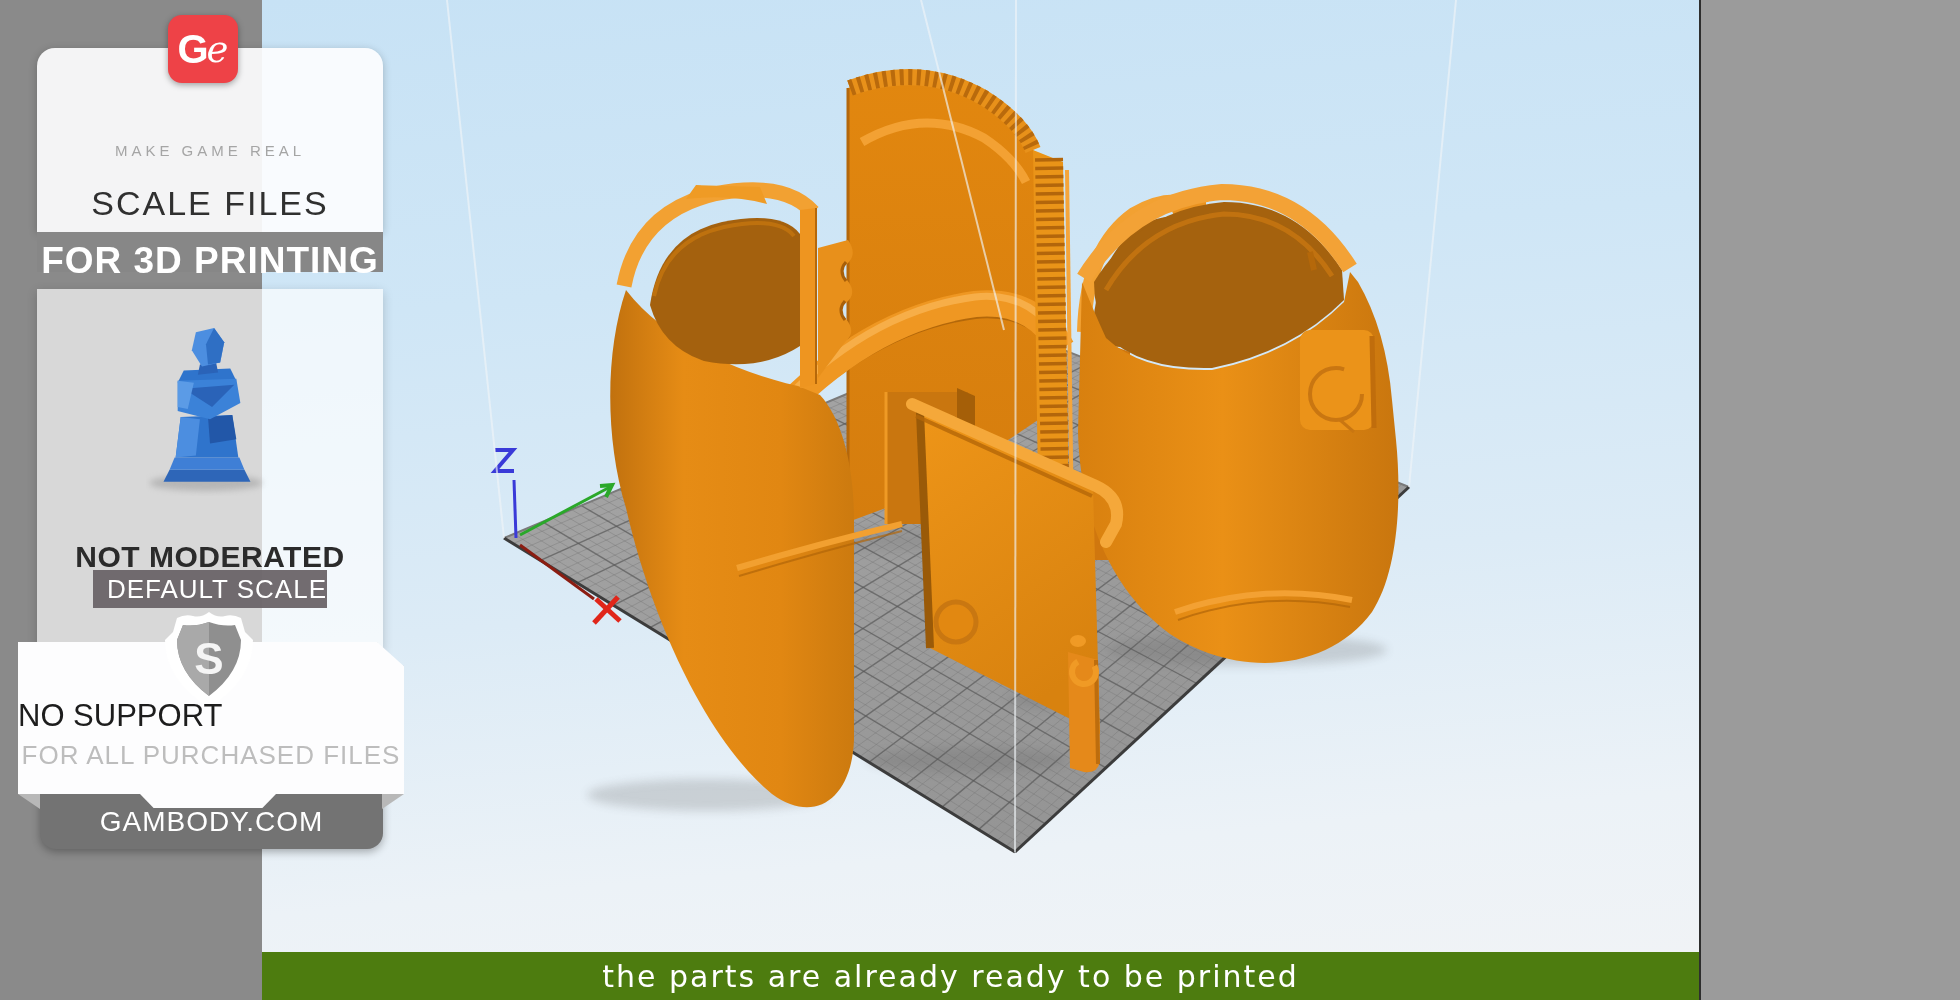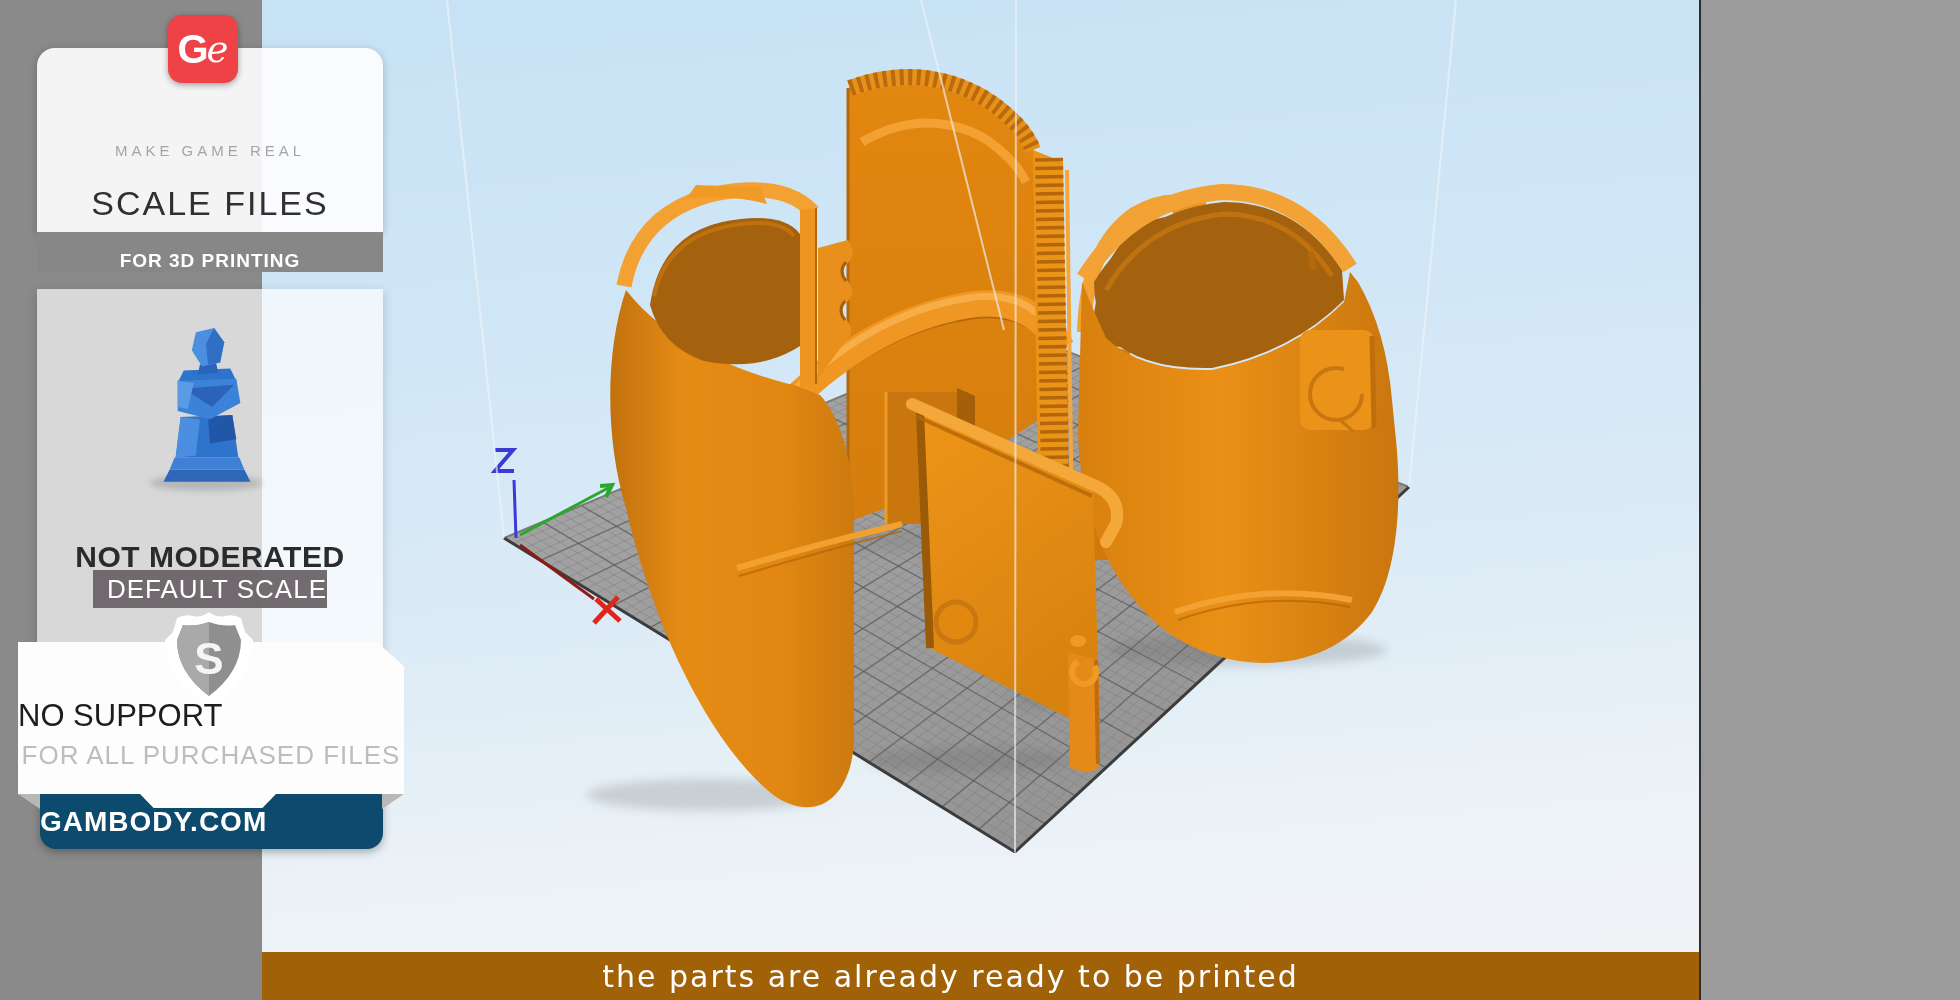--- a/index.html
+++ b/index.html
@@ -5,21 +5,21 @@
   html,body{margin:0;padding:0;background:#6f6f6f;}
   #stage{position:relative;width:1960px;height:1000px;overflow:hidden;
          font-family:"Liberation Sans",sans-serif;background:#8a8a8a;}
 
   
   .sidebar{position:absolute;left:0;top:0;width:262px;height:1000px;background:#8a8a8a;}
   .viewport{position:absolute;left:262px;top:0;width:1437px;height:952px;
             background:linear-gradient(175deg,#c7e2f5 0%,#cfe6f6 30%,#dcebf6 60%,#ecf2f7 85%,#f0f3f6 100%);}
   .right-panel{position:absolute;left:1699px;top:0;width:261px;height:1000px;
                background:#9b9b9b;border-left:2px solid #2e2e2e;box-sizing:border-box;}
-  .caption-bar{position:absolute;left:262px;top:952px;width:1437px;height:48px;background:#a16207;
+  .caption-bar{position:absolute;left:262px;top:952px;width:1437px;height:48px;background:#4d7c0f;
                display:flex;align-items:center;justify-content:center;}
   .caption-text{color:#ffffff;font-size:30px;letter-spacing:2px;transform:translateX(-30px);
                 font-family:"DejaVu Sans",sans-serif;}
 
   
   #scene{position:absolute;left:0;top:0;width:1437px;height:952px;}
 
   
   .wm{position:absolute;z-index:10;}
   .card-top{left:37px;top:48px;width:346px;height:184px;background:rgba(253,253,254,0.92);
@@ -27,21 +27,21 @@
   .logo-badge{left:168px;top:15px;width:70px;height:68px;background:#ee4247;border-radius:14px;
               box-shadow:0 2px 6px rgba(0,0,0,0.35);display:flex;align-items:center;justify-content:center;z-index:12;}
   .logo-badge .g{color:#fff;font-size:40px;font-weight:700;}
   .logo-badge .e{color:#fff;font-size:37px;font-style:italic;font-family:"DejaVu Serif",serif;margin-left:-2px;}
   .brand{left:37px;top:92px;width:346px;text-align:center;font-size:50px;font-weight:700;letter-spacing:-1px;z-index:11;}
   .brand .red{color:#ea3d43;}
   .brand .dark{color:#3f3f3f;}
   .tagline{left:37px;top:142px;width:346px;text-align:center;font-size:15px;color:#a5a5a5;letter-spacing:4px;z-index:11;}
   .stock{left:37px;top:184px;width:346px;text-align:center;font-size:34px;color:#303030;letter-spacing:2px;z-index:11;}
   .band-3dp{left:37px;top:232px;width:346px;height:40px;background:#878787;color:#fff;text-align:center;
-            font-size:19px;font-weight:700;letter-spacing:1px;line-height:57px;z-index:11;}
+            font-size:37px;font-weight:700;letter-spacing:1px;line-height:57px;z-index:11;}
   .card-mid{left:37px;top:289px;width:346px;height:362px;background:rgba(255,255,255,0.67);
             box-shadow:0 3px 10px rgba(0,0,0,0.18);}
   .figure{left:146px;top:318px;width:124px;height:178px;z-index:11;}
   .not-moderated{left:37px;top:512px;width:346px;text-align:center;font-size:30px;font-weight:700;
                  color:#2b2b2b;letter-spacing:0.5px;z-index:11;margin-top:28px;}
   .scale-band{left:93px;top:570px;width:234px;height:38px;background:rgba(106,100,104,0.95);color:#fff;
               text-align:right;font-size:26px;line-height:38px;letter-spacing:1px;z-index:11;}
   .ribbon{left:18px;top:642px;width:386px;height:152px;background:#fdfdfe;z-index:13;
           clip-path:polygon(0 0,93% 0,100% 16%,100% 100%,0 100%);
           box-shadow:0 4px 10px rgba(0,0,0,0.28);}
@@ -49,22 +49,22 @@
                  clip-path:polygon(0 0,100% 0,100% 100%);z-index:13;}
   .ribbon-fold-r{left:382px;top:794px;width:22px;height:15px;background:#b8b8b8;
                  clip-path:polygon(0 0,100% 0,0 100%);z-index:13;}
   .ribbon-tab{left:140px;top:794px;width:136px;height:14px;background:#fdfdfe;
               clip-path:polygon(0 0,100% 0,90% 100%,10% 100%);z-index:13;}
   .shield{left:163px;top:608px;width:92px;height:102px;z-index:14;}
   .no-support{left:18px;top:698px;width:331px;font-size:31px;font-weight:400;
               color:#1d1d1d;z-index:14;}
   .purchased{left:18px;top:740px;width:386px;text-align:center;font-size:26px;color:#bdbdbd;
              letter-spacing:1px;z-index:14;}
-  .red-band{left:40px;top:794px;width:343px;height:55px;background:#0c4a6e;border-radius:0 0 16px 16px;
-            color:#fff;font-size:28px;font-weight:700;letter-spacing:1px;line-height:55px;
+  .red-band{left:40px;top:794px;width:343px;height:55px;background:#737373;border-radius:0 0 16px 16px;
+            color:#fff;text-align:center;font-size:28px;font-weight:400;letter-spacing:1px;line-height:55px;
             box-shadow:0 3px 8px rgba(0,0,0,0.3);z-index:12;}
 </style>
 </head>
 <body>
 
 <div id="stage">
 
   <div class="sidebar"></div>
 
   <div class="viewport">

